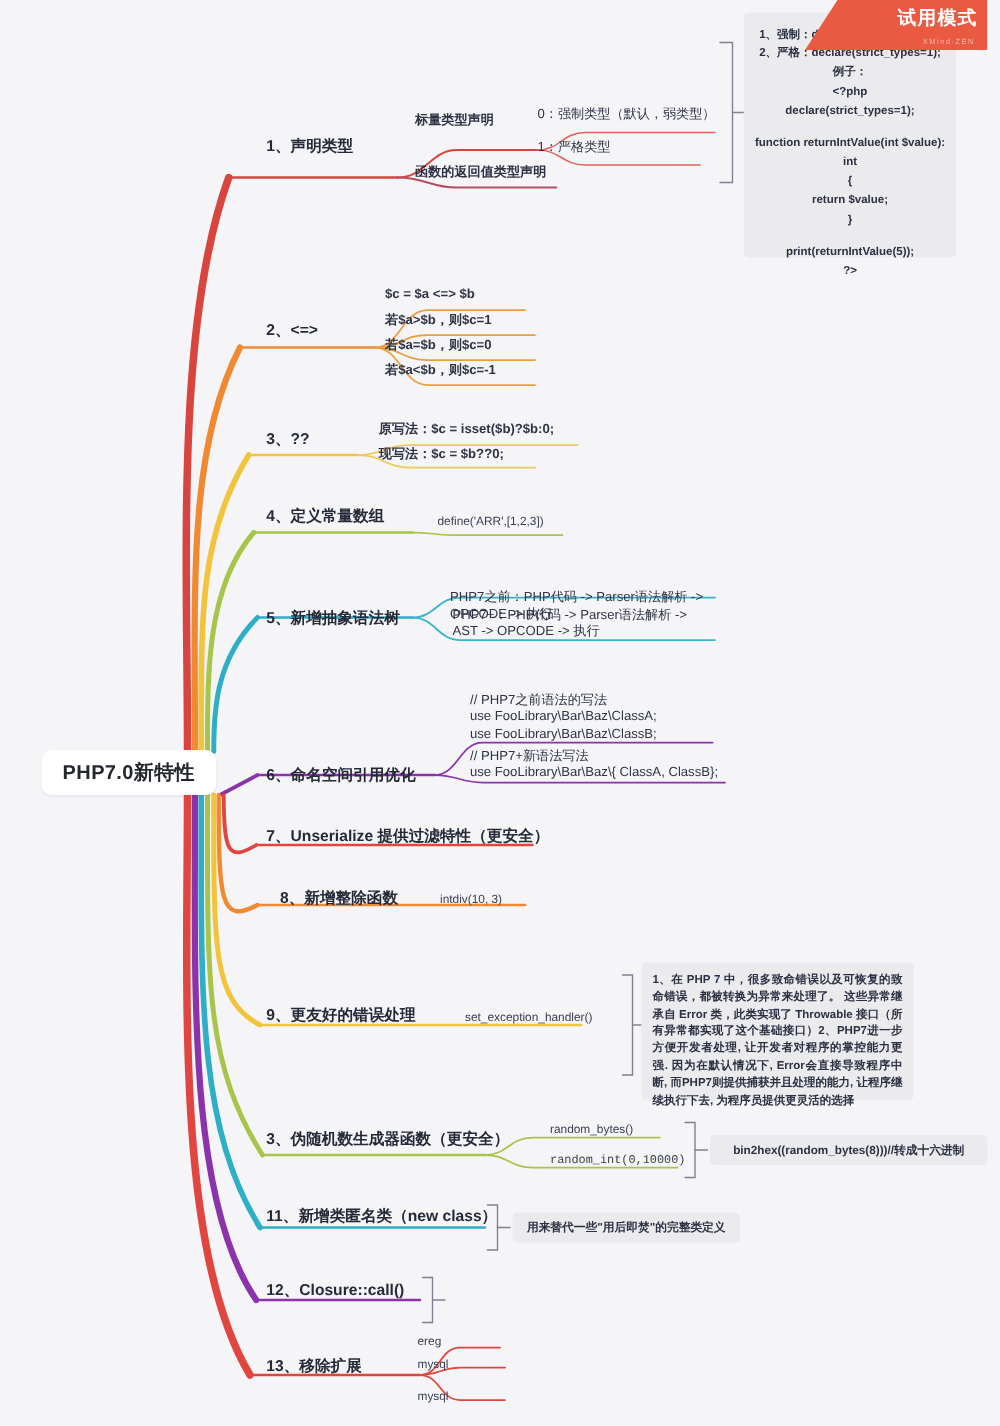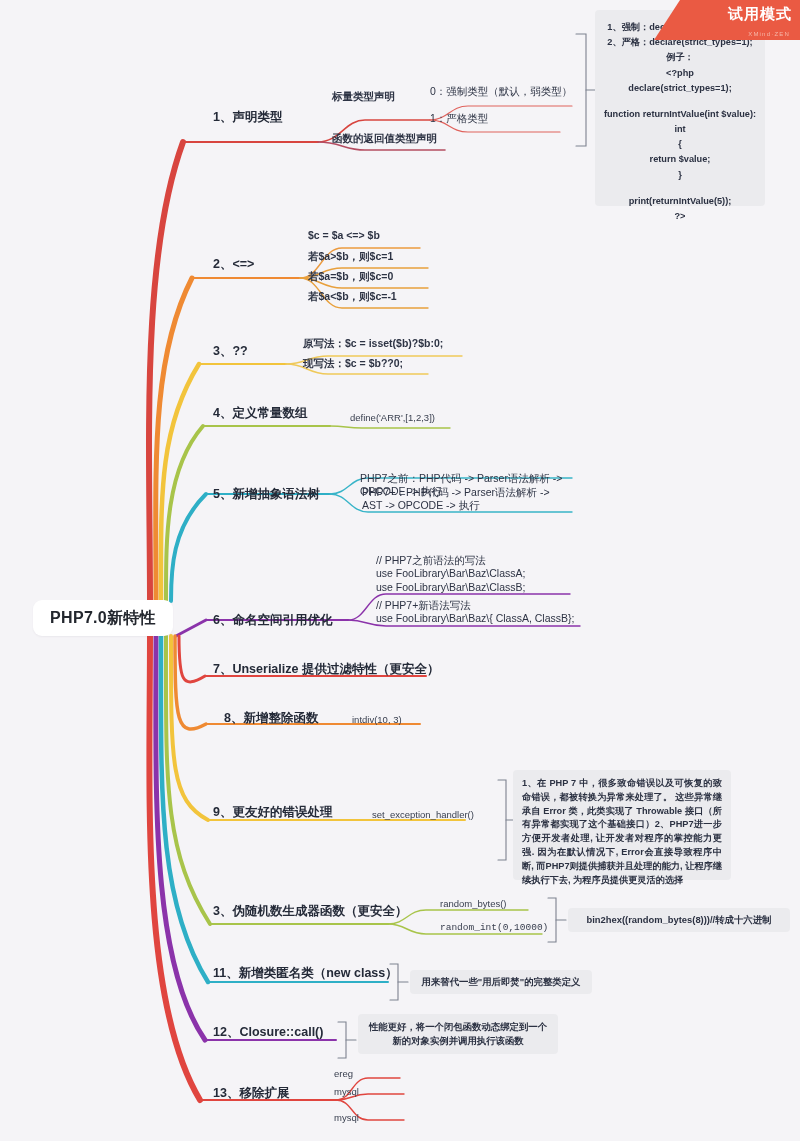--- a/index.html
+++ b/index.html
@@ -64,21 +64,21 @@
   .callout.one-line {
     font-size: 9.4px; font-weight: bold;
     display: flex; align-items: center; justify-content: center;
     text-align: center; line-height: 1.45; padding: 4px 8px;
   }
   .callout .ind { display: block; text-align: center; }
 
   
   .trial-ribbon {
     position: absolute;
-    right: 0; top: 0;
+    right: 10px; top: 0;
     width: 146px; height: 40px;
     background: #ea5a43;
     z-index: 20;
     clip-path: polygon(26px 0, 146px 0, 146px 40px, 0 40px);
     overflow: hidden;
   }
   .trial-ribbon .t-main {
     position: absolute; right: 8px; top: 5px;
     font-size: 15px; font-weight: bold; color: #ffffff;
     letter-spacing: 1px;
@@ -236,21 +236,20 @@
 
   <div class="node main-topic" style="left:213px; top:903px;">3、伪随机数生成器函数（更安全）</div>
   <div class="node code-topic" style="left:440px; top:898px;">random_bytes()</div>
   <div class="node code-topic" style="left:440px; top:922px;font-family:Liberation Mono, monospace;">random_int(0,10000)</div>
   <div class="callout one-line" style="left:568px; top:908px; width:222px; height:24px;">bin2hex((random_bytes(8)))//转成十六进制</div>
 
   <div class="node main-topic" style="left:213px; top:965px;">11、新增类匿名类（new class）</div>
   <div class="callout one-line" style="left:410px; top:970px; width:182px; height:24px;">用来替代一些"用后即焚"的完整类定义</div>
 
   <div class="node main-topic" style="left:213px; top:1024px;">12、Closure::call()</div>
-  <div class="callout one-line" style="left:358px; top:1014px; width:200px; height:40px;">性能更好，将一个闭包函数动态绑定到一个新的对象实例并调用执行该函数</div>
 
   <div class="node main-topic" style="left:213px; top:1085px;">13、移除扩展</div>
   <div class="node code-topic" style="left:334px; top:1068px;">ereg</div>
   <div class="node code-topic" style="left:334px; top:1086px;">mysql</div>
   <div class="node code-topic" style="left:334px; top:1112px;">mysql</div>
 
   <div class="trial-ribbon">
     <span class="t-main">试用模式</span>
     <span class="t-sub">XMind·ZEN</span>
   </div>

